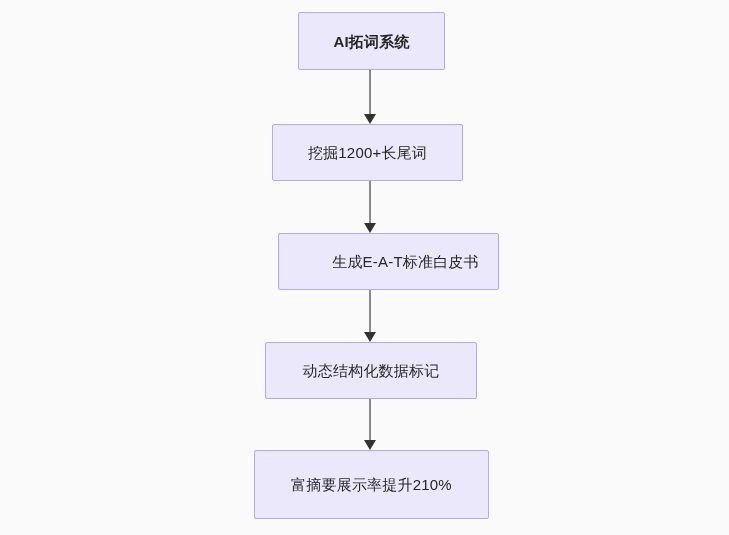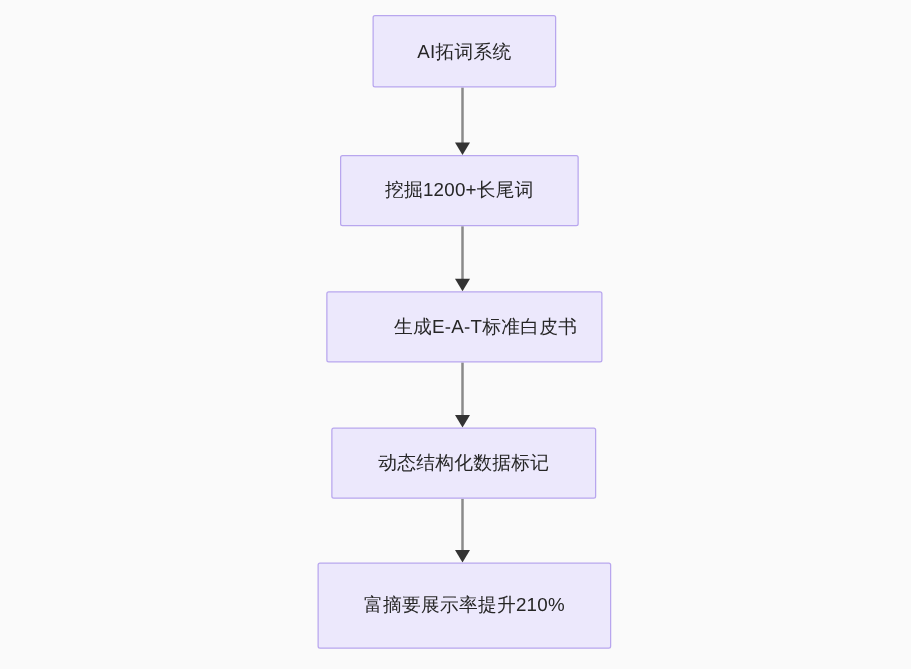--- a/index.html
+++ b/index.html
@@ -72,19 +72,19 @@
   </div>
   <div class="edge" id="edge-2" style="left: 364px; top: 290px; height: 52px;">
     <div class="line" style="height: 43px;"></div>
     <div class="head"></div>
   </div>
   <div class="edge" id="edge-3" style="left: 364px; top: 399px; height: 51px;">
     <div class="line" style="height: 42px;"></div>
     <div class="head"></div>
   </div>
 
-  <div class="node" id="node-0" style="left: 298px; top: 12px; width: 147px; height: 58px;">AI拓词系统</div>
+  <div class="node" id="node-0" style="left: 298px; top: 12px; width: 147px; height: 58px; font-weight: bold;">AI拓词系统</div>
   <div class="node" id="node-1" style="left: 272px; top: 124px; width: 191px; height: 57px;">挖掘1200+长尾词</div>
-  <div class="node" id="node-2" style="left: 261px; top: 233px; width: 221px; height: 57px; padding-left: 34px;">生成E-A-T标准白皮书</div>
+  <div class="node" id="node-2" style="left: 278px; top: 233px; width: 221px; height: 57px; padding-left: 34px;">生成E-A-T标准白皮书</div>
   <div class="node" id="node-3" style="left: 265px; top: 342px; width: 212px; height: 57px;">动态结构化数据标记</div>
   <div class="node" id="node-4" style="left: 254px; top: 450px; width: 235px; height: 69px;">富摘要展示率提升210%</div>
 
 </div>
 
 </body></html>

